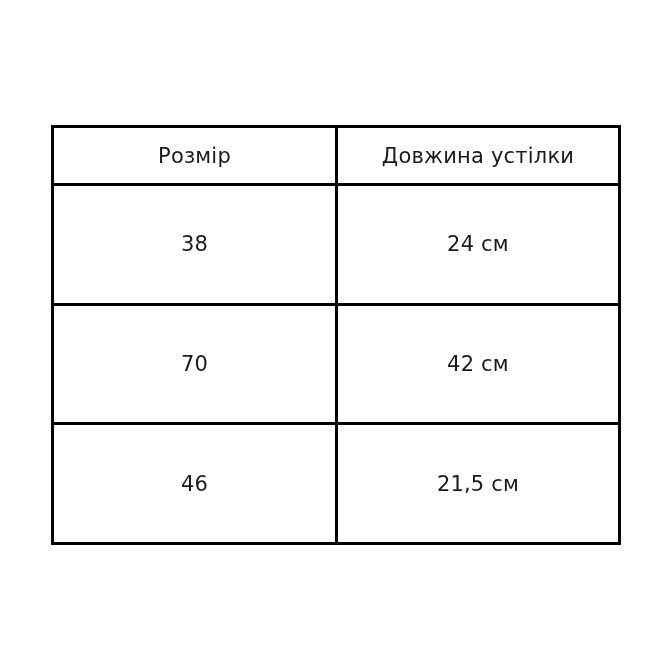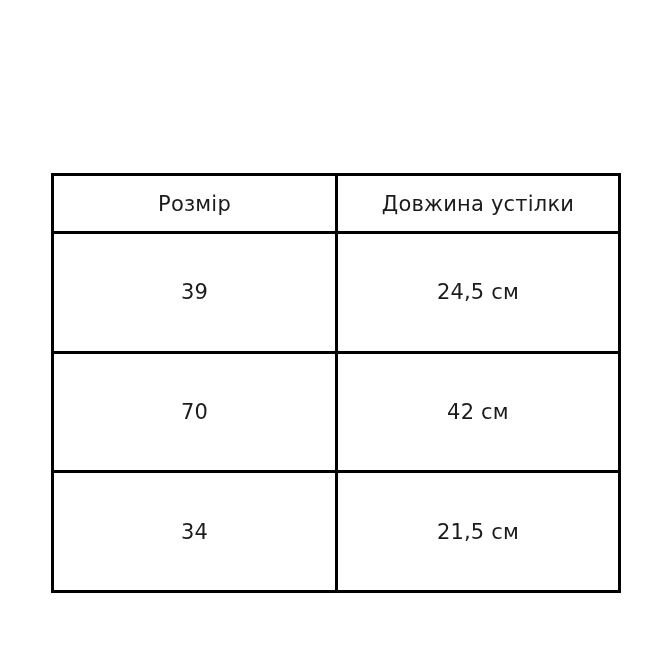--- a/index.html
+++ b/index.html
@@ -16,21 +16,20 @@
   }
   table.size-table {
     position: absolute;
     left: 51px;
     top: 125px;
     width: 567px;
     height: 420px;
     border-collapse: collapse;
     table-layout: fixed;
     background: #ffffff;
-    margin-top: 48px;
   }
   table.size-table th,
   table.size-table td {
     border: 3px solid #000000;
     text-align: center;
     vertical-align: middle;
     font-size: 21px;
     font-weight: 400;
     color: #1b1b1b;
     padding: 0;
@@ -54,25 +53,25 @@
     <col class="length-col">
   </colgroup>
   <thead>
     <tr>
       <th>Розмір</th>
       <th>Довжина устілки</th>
     </tr>
   </thead>
   <tbody>
     <tr>
-      <td>39</td>
-      <td>24,5 см</td>
+      <td>38</td>
+      <td>24 см</td>
     </tr>
     <tr>
       <td>70</td>
       <td>42 см</td>
     </tr>
     <tr>
-      <td>34</td>
+      <td>46</td>
       <td>21,5 см</td>
     </tr>
   </tbody>
 </table>
 
 </body></html>

